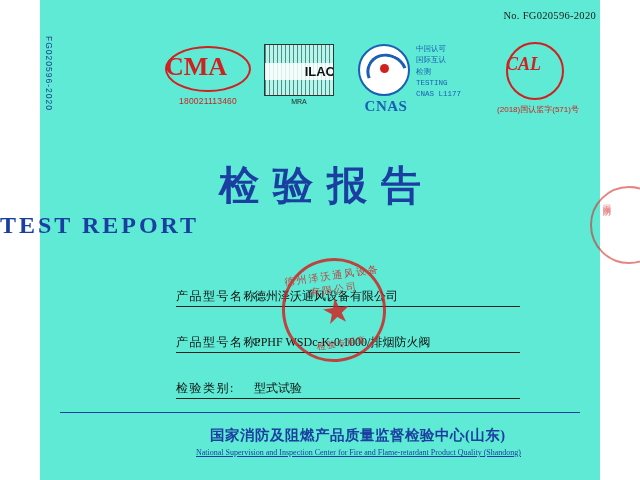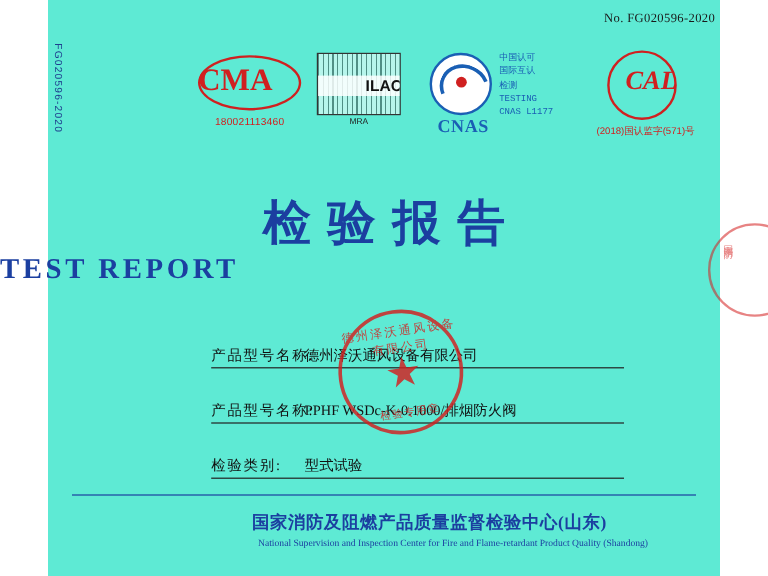--- a/index.html
+++ b/index.html
@@ -216,22 +216,22 @@
     left: 16px; top: 2px;
     width: 58px; height: 58px;
     border-radius: 50%;
     border: 2.5px solid #d02020;
     box-sizing: border-box;
   }
   .cal .cal-text {
     position: absolute;
     left: 16px; top: 14px;
     width: 58px;
-    text-align: right;
-    font-size: 22px;
+    text-align: left;
+    font-size: 18px;
     font-weight: bold;
     font-style: italic;
     color: #d02020;
     font-family: "Liberation Serif", serif;
   }
   .cal .cal-sub {
     position: absolute;
     left: -14px; top: 64px;
     width: 124px;
     text-align: center;
@@ -426,26 +426,27 @@
     top: 6px;
     font-size: 14.5px;
     font-weight: bold;
     color: #1b3fa0;
     letter-spacing: 0.5px;
     font-family: "Liberation Serif", serif;
     white-space: nowrap;
   }
   .footer-en {
     position: absolute;
-    left: 155px;
+    left: 136px;
     top: 28px;
     font-size: 8px;
     color: #1b3fa0;
     font-family: "Liberation Serif", serif;
     white-space: nowrap;
+    text-decoration: underline;
   }
 </style>
 </head>
 <body>
 
 <div class="page">
 
   <div class="side-band left"></div>
   <div class="side-band right"></div>
 

